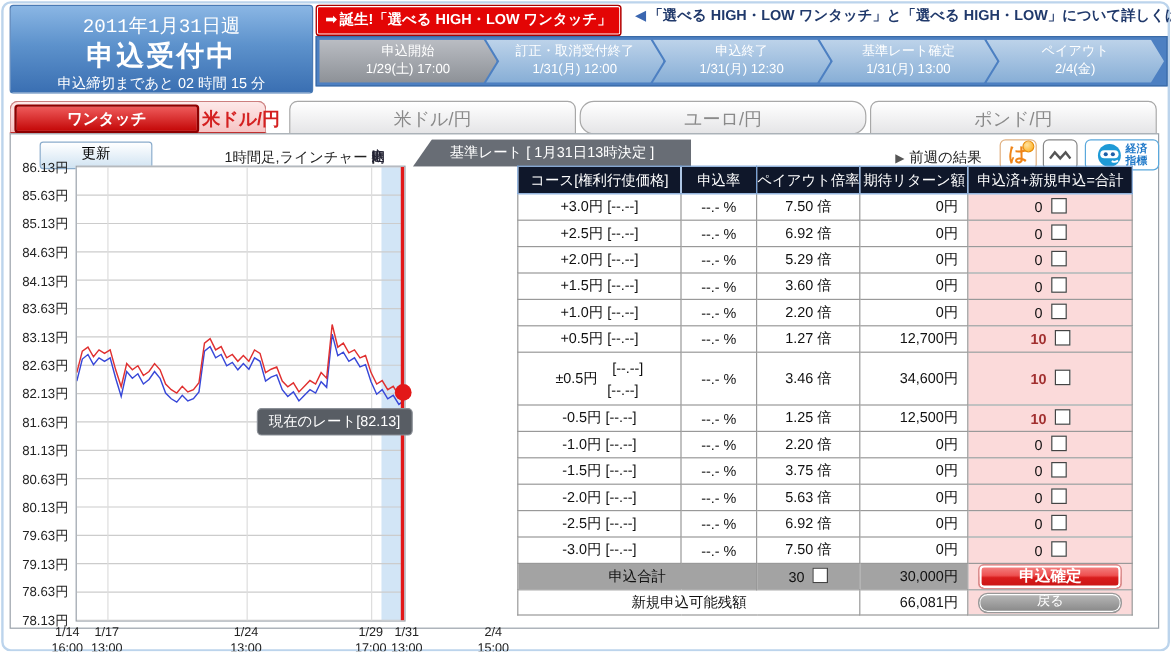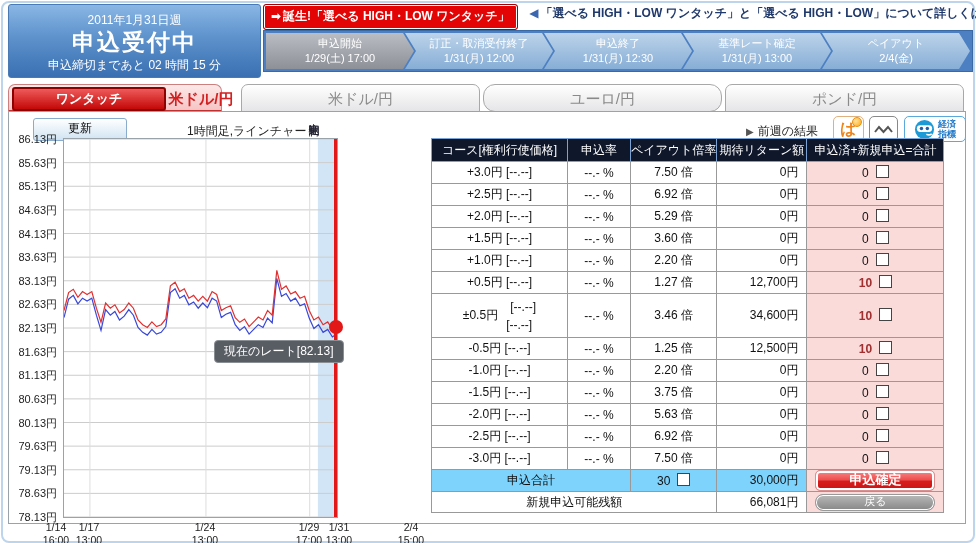--- a/index.html
+++ b/index.html
@@ -3,21 +3,21 @@
 <meta charset="utf-8">
 <style>
   html,body{margin:0;padding:0;background:#fff;}
   body{font-family:"Liberation Sans","DejaVu Sans",sans-serif;}
   #app{position:relative;width:976px;height:543px;overflow:hidden;background:#fff;}
   #frame{position:absolute;left:1px;top:1px;width:970px;height:538px;border:2px solid #bcd4ec;border-radius:8px;}
   .abs{position:absolute;}
 
   
   .status-box{left:8px;top:4px;width:251px;height:72px;background:linear-gradient(180deg,#8ab6e4 0%,#5d92cc 45%,#3a6fb2 100%);border:1px solid #4a7ab4;border-radius:3px;color:#fff;text-align:center;}
-  .status-week{font-size:12px;margin-top:7px;}
+  .status-week{font-size:16px;margin-top:7px;font-family:Liberation Mono, monospace;}
   .status-main{font-size:23px;font-weight:bold;line-height:1.15;letter-spacing:2px;}
   .status-deadline{font-size:12px;margin-top:2px;}
 
   
   .promo-row{left:263px;top:4px;width:710px;height:24px;white-space:nowrap;}
   .promo-badge{display:inline-block;background:#e30505;border:1px solid #a80000;box-shadow:inset 0 0 0 1px #fff;border-radius:3px;color:#fff;font-weight:bold;font-size:12px;padding:3px 7px 4px 7px;cursor:pointer;}
   .promo-badge .aro{color:#fff;margin-right:2px;}
   .promo-link{display:inline-block;color:#20396b;font-weight:bold;font-size:12px;margin-left:7px;vertical-align:3px;cursor:pointer;}
   .promo-link .aro{color:#3a66b0;margin-right:2px;}
 
@@ -75,21 +75,21 @@
   .rate-table th{background:#0f172a;color:#fff;font-weight:normal;font-size:12px;height:22px;border:1px solid #7aa2d4;padding:0;overflow:hidden;white-space:nowrap;}
   .rate-table td{border:1px solid #999;height:21px;padding:0 4px;background:#fff;overflow:hidden;white-space:nowrap;}
   .rate-table td.c{text-align:center;}
   .rate-table td.r{text-align:right;padding-right:8px;}
   .rate-table td.qty{background:#fbdada;text-align:center;}
   .qty-box{display:inline-block;width:11px;height:11px;background:#fff;border:1px solid #444;margin-left:7px;vertical-align:-1px;cursor:text;}
   .qty-hot{font-weight:bold;color:#a12f2f;}
   .course-flex{display:flex;align-items:center;justify-content:center;gap:4px;}
   .brk-col{display:flex;flex-direction:column;line-height:1.5;}
   .brk-col span:first-child{margin-left:8px;}
-  tr.total-row td{background:#7dd3fc;height:21px;}
+  tr.total-row td{background:#a3a3a3;height:21px;}
   tr.balance-row td{background:#fff;height:20px;}
   tr.balance-row td.qty{background:#fbdada;}
   .confirm-btn{width:118px;height:19px;margin:0 auto;background:linear-gradient(180deg,#f58a8a 0%,#ee5050 45%,#d81c1c 55%,#c81414 100%);border:1px solid #da9090;border-radius:5px;box-shadow:inset 0 0 0 2px #fff;color:#fff;font-weight:bold;font-size:13px;line-height:17px;text-align:center;cursor:pointer;}
   .back-btn{width:118px;height:15px;margin:0 auto;background:linear-gradient(180deg,#b9b9b9,#878787);border:1px solid #999;border-radius:8px;box-shadow:inset 0 0 0 1px #fff;color:#fff;font-size:11px;line-height:13px;text-align:center;cursor:pointer;}
 </style>
 </head>
 <body>
 
 <div id="app">
   <div id="frame"></div>
@@ -133,20 +133,21 @@
     <div class="active-label">米ドル/円</div>
   </div>
   <div class="abs tab inactive" style="left:241px;width:239px;">米ドル/円</div>
   <div class="abs tab inactive" style="left:483px;width:239px;border-radius:12px;">ユーロ/円</div>
   <div class="abs tab inactive" style="left:725px;width:239px;">ポンド/円</div>
 
   <div class="abs content">
     <div class="abs refresh-btn">更新</div>
     <div class="abs chart-type">1時間足,ラインチャート</div>
     <div class="abs period-label">申込期間</div>
+    <div class="abs base-rate">基準レート [ 1月31日13時決定 ]</div>
     <div class="abs lastweek"><span class="aro">▶</span><span>前週の結果</span></div>
 
     <div class="tool-icon icon-pa">
       <span class="pa-glyph">ぱ</span>
       <span class="pa-badge"></span>
     </div>
     <div class="tool-icon icon-wave">
       <svg width="19" height="13" viewBox="0 0 19 13">
           <polyline points="1,9 5,4 9.5,9 14,4 18,9" fill="none" stroke="#555" stroke-width="2"></polyline>
         </svg>

